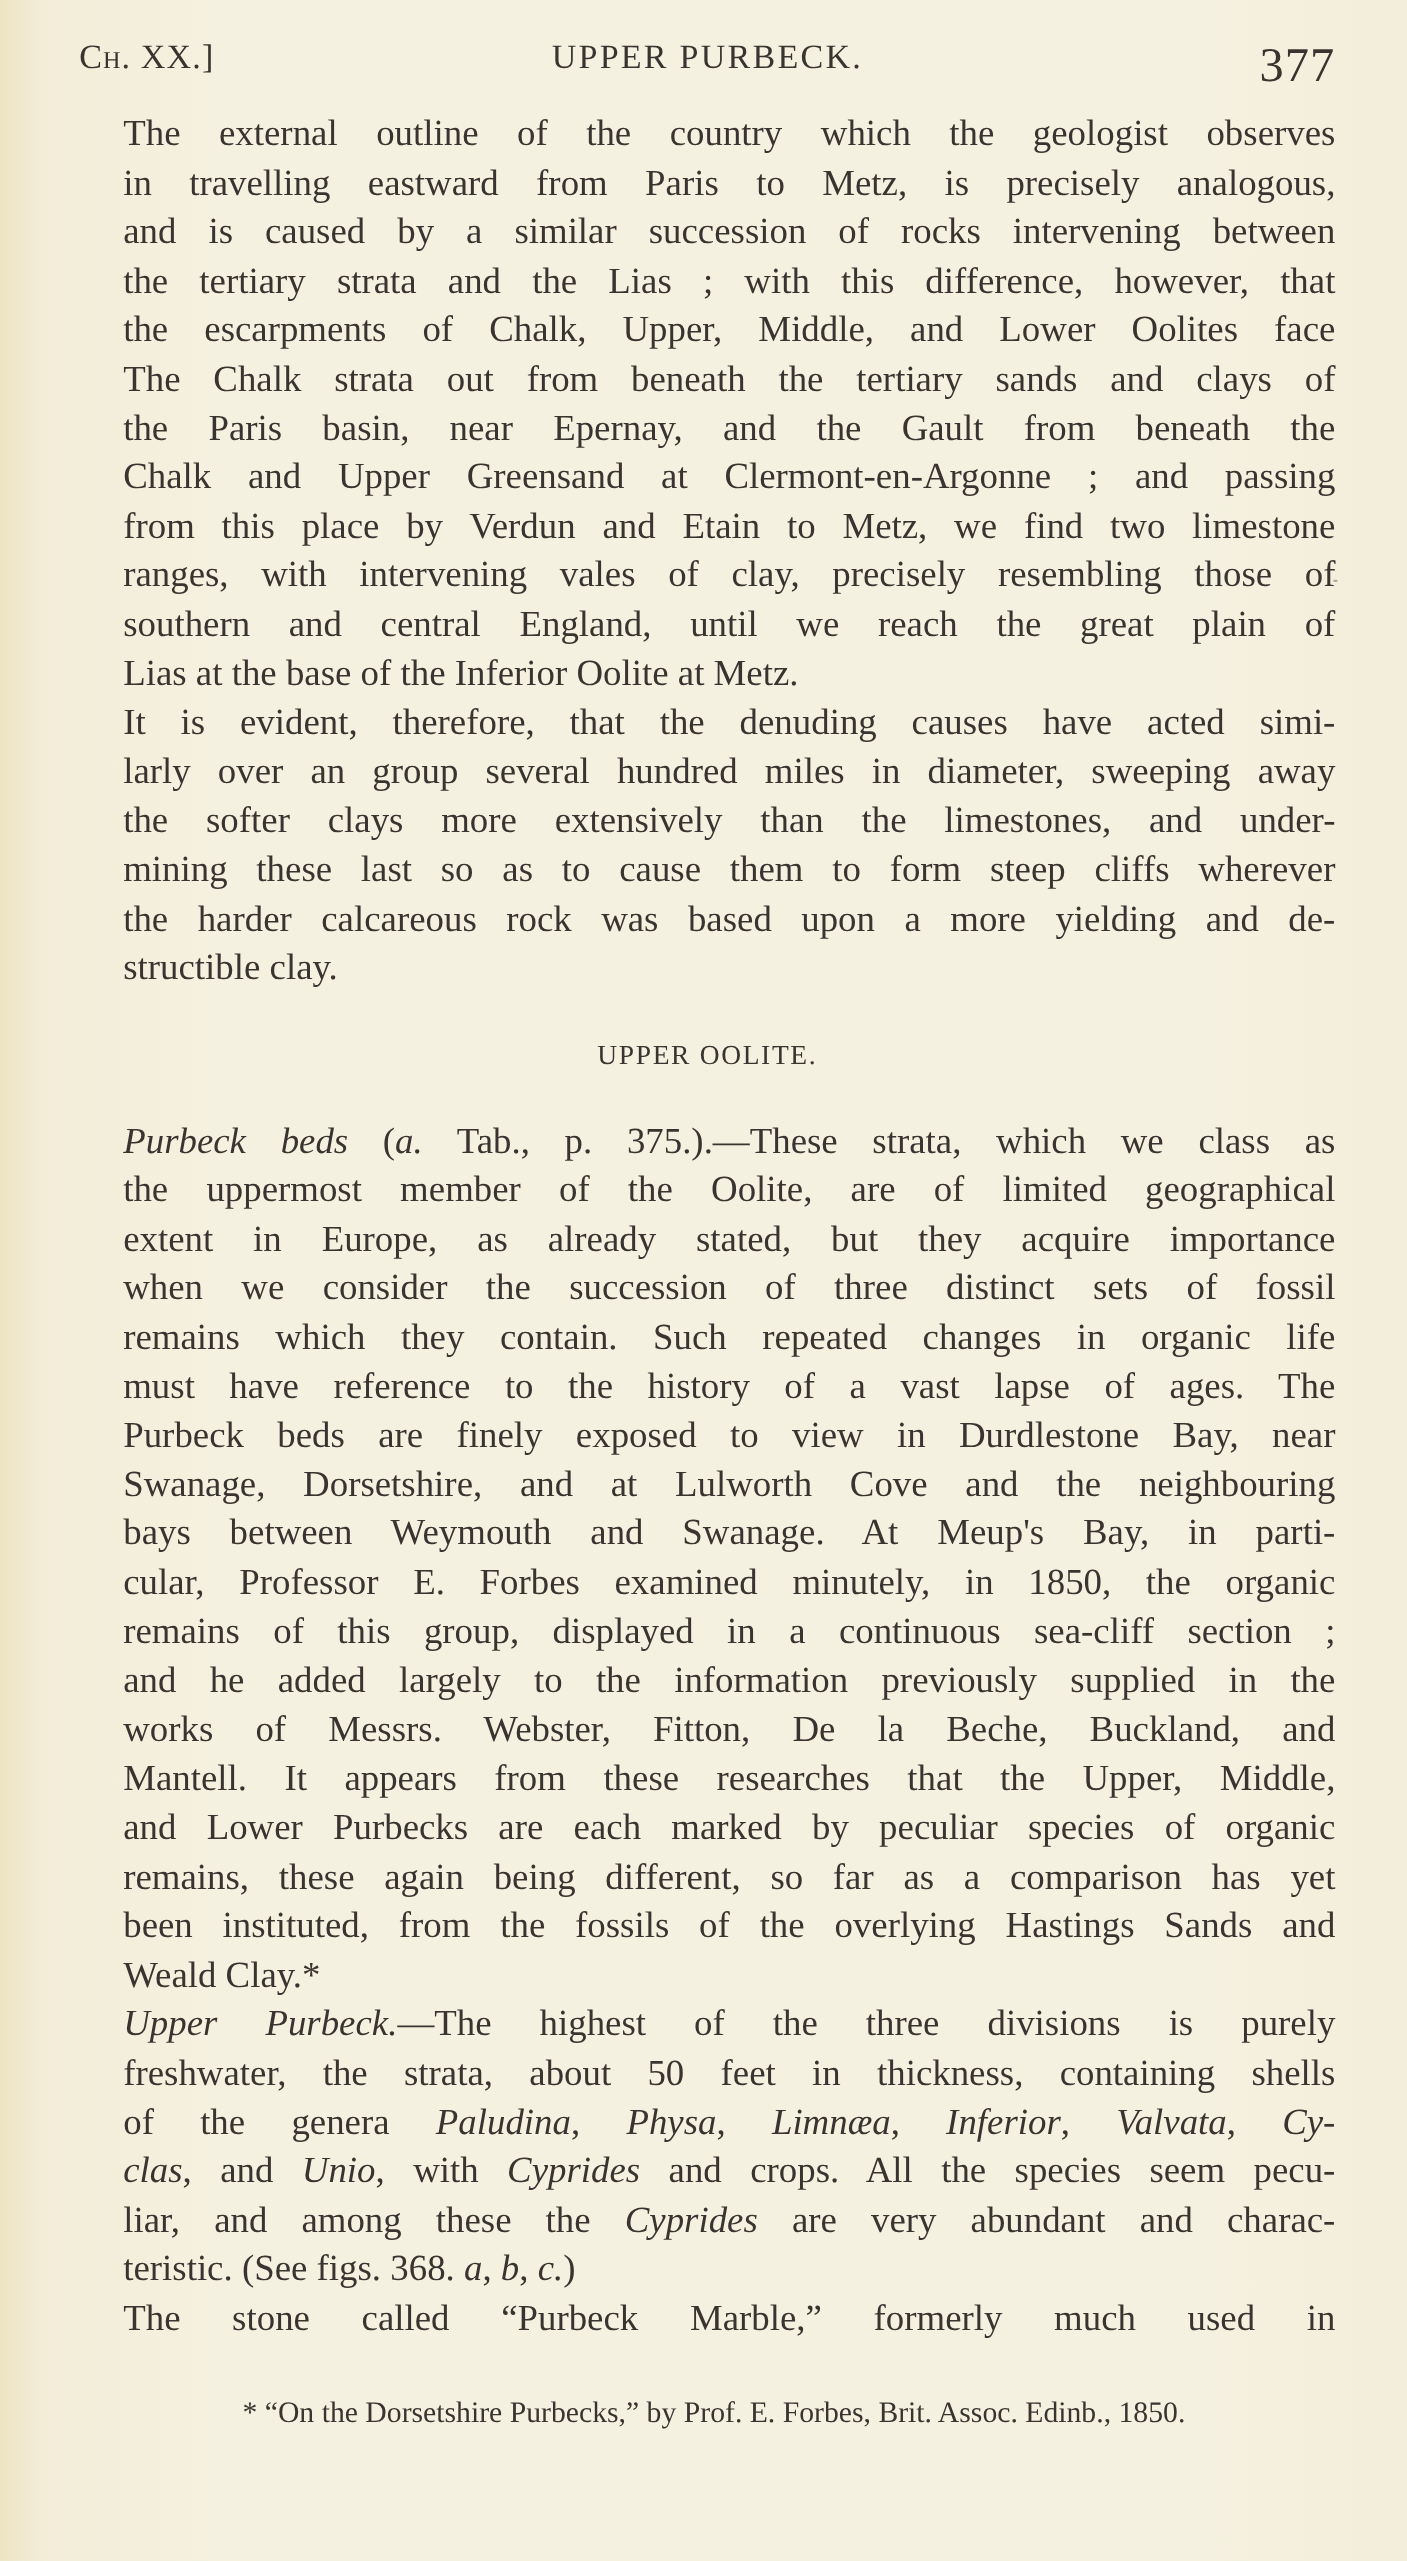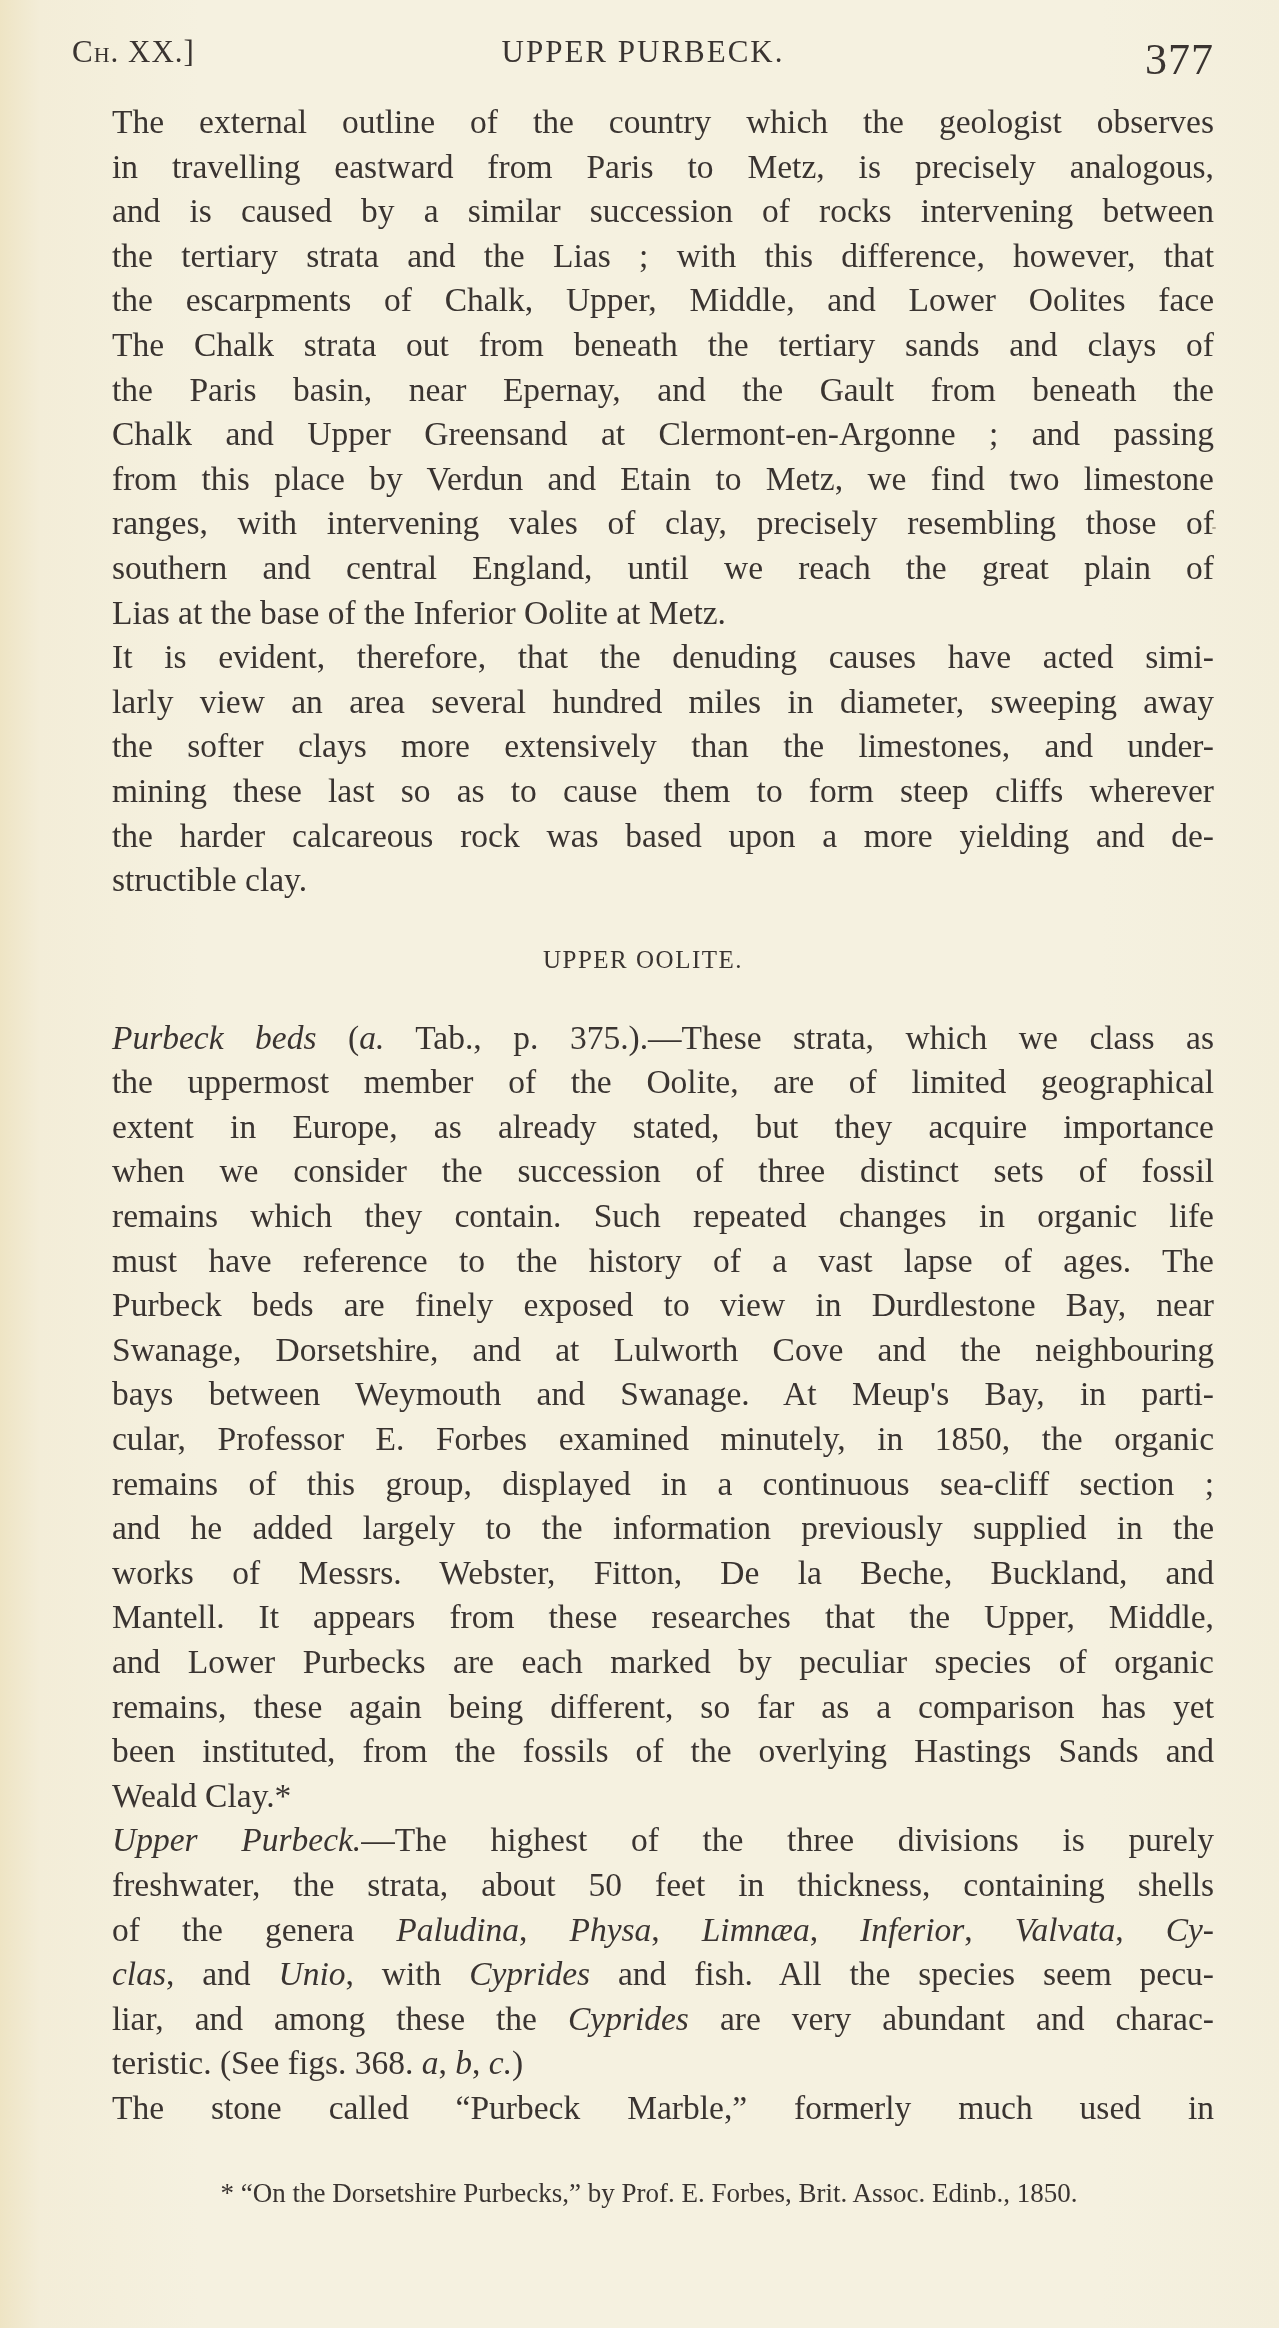--- a/index.html
+++ b/index.html
@@ -90,21 +90,21 @@
       <span class="line">the Paris basin, near Epernay, and the Gault from beneath the</span>
       <span class="line">Chalk and Upper Greensand at Clermont-en-Argonne ; and passing</span>
       <span class="line">from this place by Verdun and Etain to Metz, we find two limestone</span>
       <span class="line">ranges, with intervening vales of clay, precisely resembling those of</span>
       <span class="line">southern and central England, until we reach the great plain of</span>
       <span class="line last">Lias at the base of the Inferior Oolite at Metz.</span>
     </p>
 
     <p>
       <span class="line">It is evident, therefore, that the denuding causes have acted simi-</span>
-      <span class="line">larly view an area several hundred miles in diameter, sweeping away</span>
+      <span class="line">larly over an group several hundred miles in diameter, sweeping away</span>
       <span class="line">the softer clays more extensively than the limestones, and under-</span>
       <span class="line">mining these last so as to cause them to form steep cliffs wherever</span>
       <span class="line">the harder calcareous rock was based upon a more yielding and de-</span>
       <span class="line last">structible clay.</span>
     </p>
 
     <div class="section-heading">UPPER OOLITE.</div>
 
     <p>
       <span class="line"><em>Purbeck beds</em><span> (</span><em>a.</em><span> Tab., p. 375.).</span><span>—These strata, which we class as</span></span>
@@ -124,21 +124,21 @@
       <span class="line">and Lower Purbecks are each marked by peculiar species of organic</span>
       <span class="line">remains, these again being different, so far as a comparison has yet</span>
       <span class="line">been instituted, from the fossils of the overlying Hastings Sands and</span>
       <span class="line last">Weald Clay.*</span>
     </p>
 
     <p>
       <span class="line"><em>Upper Purbeck.</em><span>—The highest of the three divisions is purely</span></span>
       <span class="line">freshwater, the strata, about 50 feet in thickness, containing shells</span>
       <span class="line"><span>of the genera </span><em>Paludina</em>, <em>Physa</em>, <em>Limnæa</em>, <em>Inferior</em>, <em>Valvata</em>, <em>Cy-</em></span>
-      <span class="line"><em>clas</em><span>, and </span><em>Unio</em><span>, with </span><em>Cyprides</em><span> and fish.  All the species seem pecu-</span></span>
+      <span class="line"><em>clas</em><span>, and </span><em>Unio</em><span>, with </span><em>Cyprides</em><span> and crops.  All the species seem pecu-</span></span>
       <span class="line"><span>liar, and among these the </span><em>Cyprides</em><span> are very abundant and charac-</span></span>
       <span class="line last"><span>teristic.  (See figs. 368. </span><em>a</em><span>, </span><em>b</em><span>, </span><em>c.</em><span>)</span></span>
     </p>
 
     <p>
       <span class="line">The stone called “Purbeck Marble,” formerly much used in</span>
     </p>
 
   </div>
 

